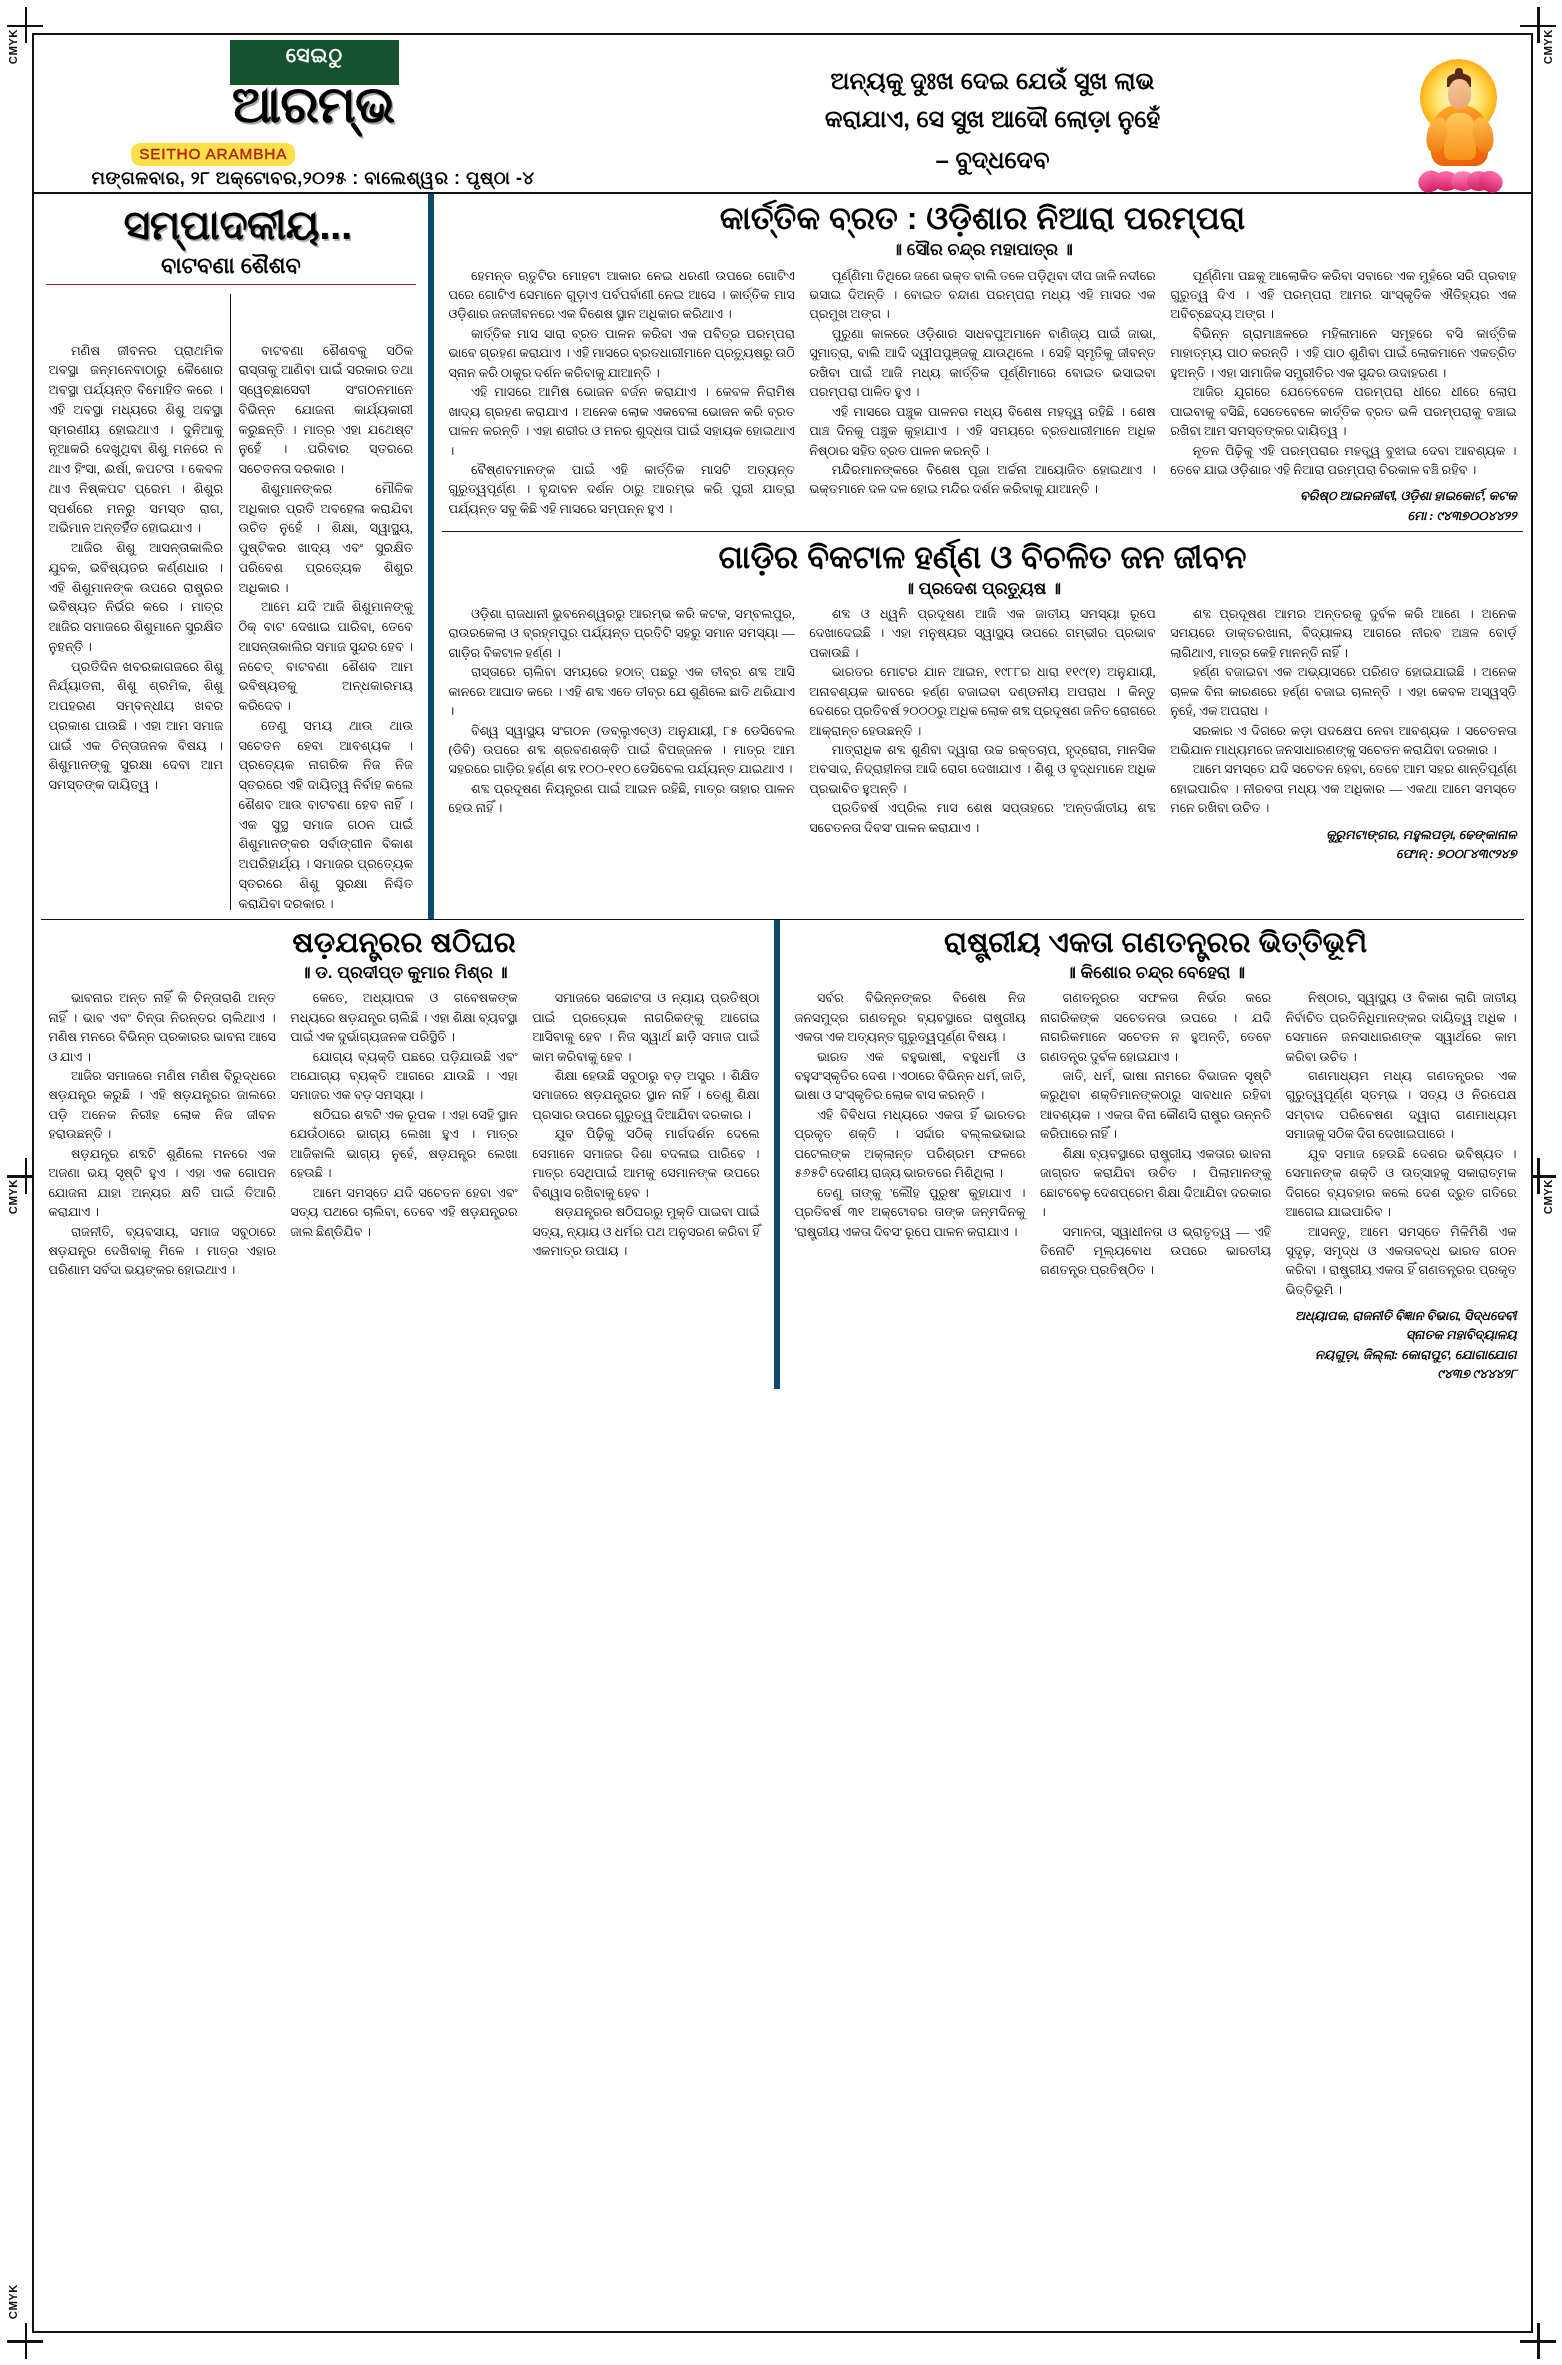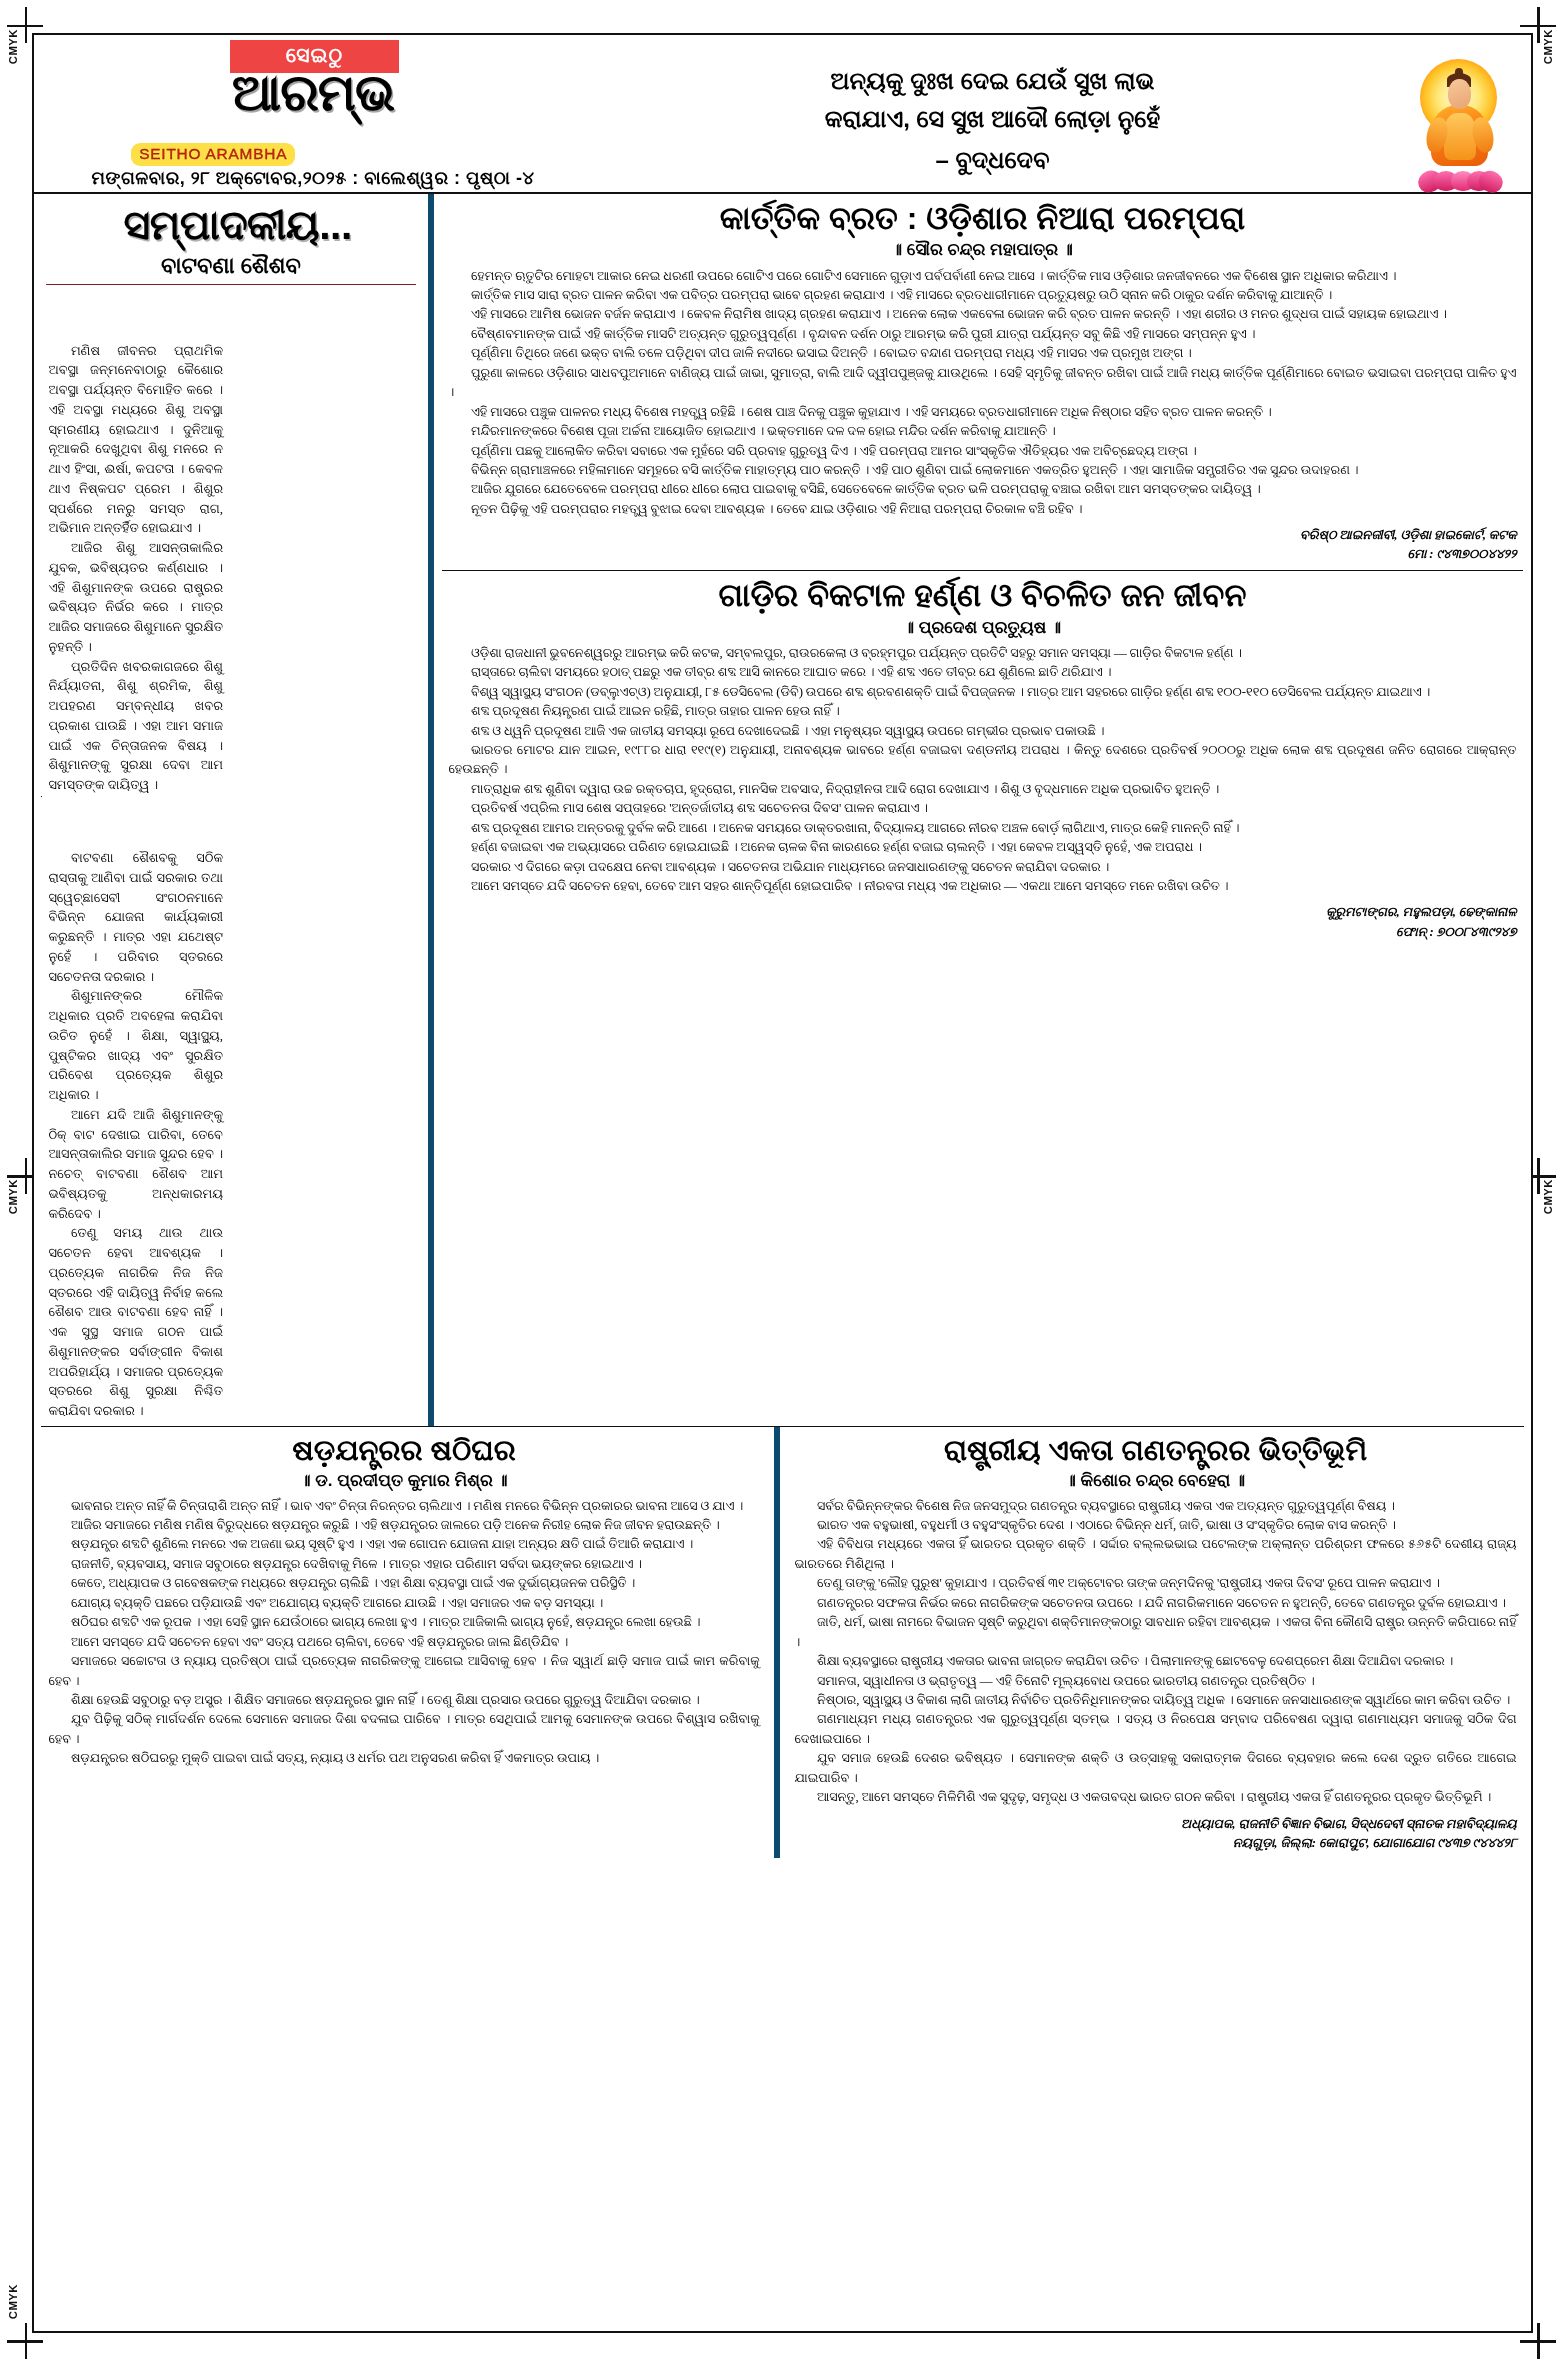--- a/index.html
+++ b/index.html
@@ -26,23 +26,23 @@
   }
 
   
   .masthead{
     position:relative;height:159px;border-bottom:2px solid #111;
     display:flex;align-items:stretch;
   }
   .mast-left{width:558px;position:relative;display:flex;flex-direction:column;
              align-items:center;justify-content:flex-start;padding-top:5.1px;}
   .seitho-bar{
-    background:#ef4444;color:#fff;font-family:"Liberation Sans",sans-serif;
+    background:#14532d;color:#fff;font-family:"Liberation Sans",sans-serif;
     font-weight:700;font-size:20.5px;line-height:1.25;
-    padding:2px 56px 5px;letter-spacing:1px;margin-left:3.1px;
+    padding:2px 56px 17px;letter-spacing:1px;margin-left:3.1px;
   }
   .arambha{
     font-family:"Liberation Sans",sans-serif;font-weight:700;
     font-size:51px;line-height:0.88;letter-spacing:-1px;
     margin-top:-2px;text-shadow:1.5px 1.5px 0 rgba(0,0,0,.35);
   }
   .seitho-rom{
     position:absolute;left:97px;top:108px;
     background:#fde047;color:#d81f10;
     font-family:"Liberation Sans",sans-serif;font-weight:400;
@@ -102,21 +102,21 @@
   .ed-sub{font-size:22.5px;font-weight:700;text-align:center;padding:5.1px 0 4.1px;
           font-family:"Liberation Sans",sans-serif;}
   .art-title{font-size:32px;padding:7.2px 0 1px;}
   .art-title.sm{font-size:29px;}
   .byline{
     font-family:"Liberation Sans",sans-serif;font-weight:700;font-size:17px;
     text-align:center;padding:3.1px 0 6.1px;
   }
 
   
-  .cols{display:flex;gap:0;padding:0 7.2px 5.1px;flex-direction:column;}
+  .cols{display:flex;gap:0;padding:0 7.2px 5.1px;}
   .col{
     padding:0 7.2px;
     font-size:13px;line-height:1.52;text-align:justify;
     hyphens:none;word-spacing:-0.3px;
   }
   .col p{text-indent:22.5px;margin:0;}
   .col p + p{margin-top:0;}
   .col.c1{flex:1;}
   .sep{width:1px;background:#111;flex:0 0 1px;margin:1px 0 3.1px;}
 

